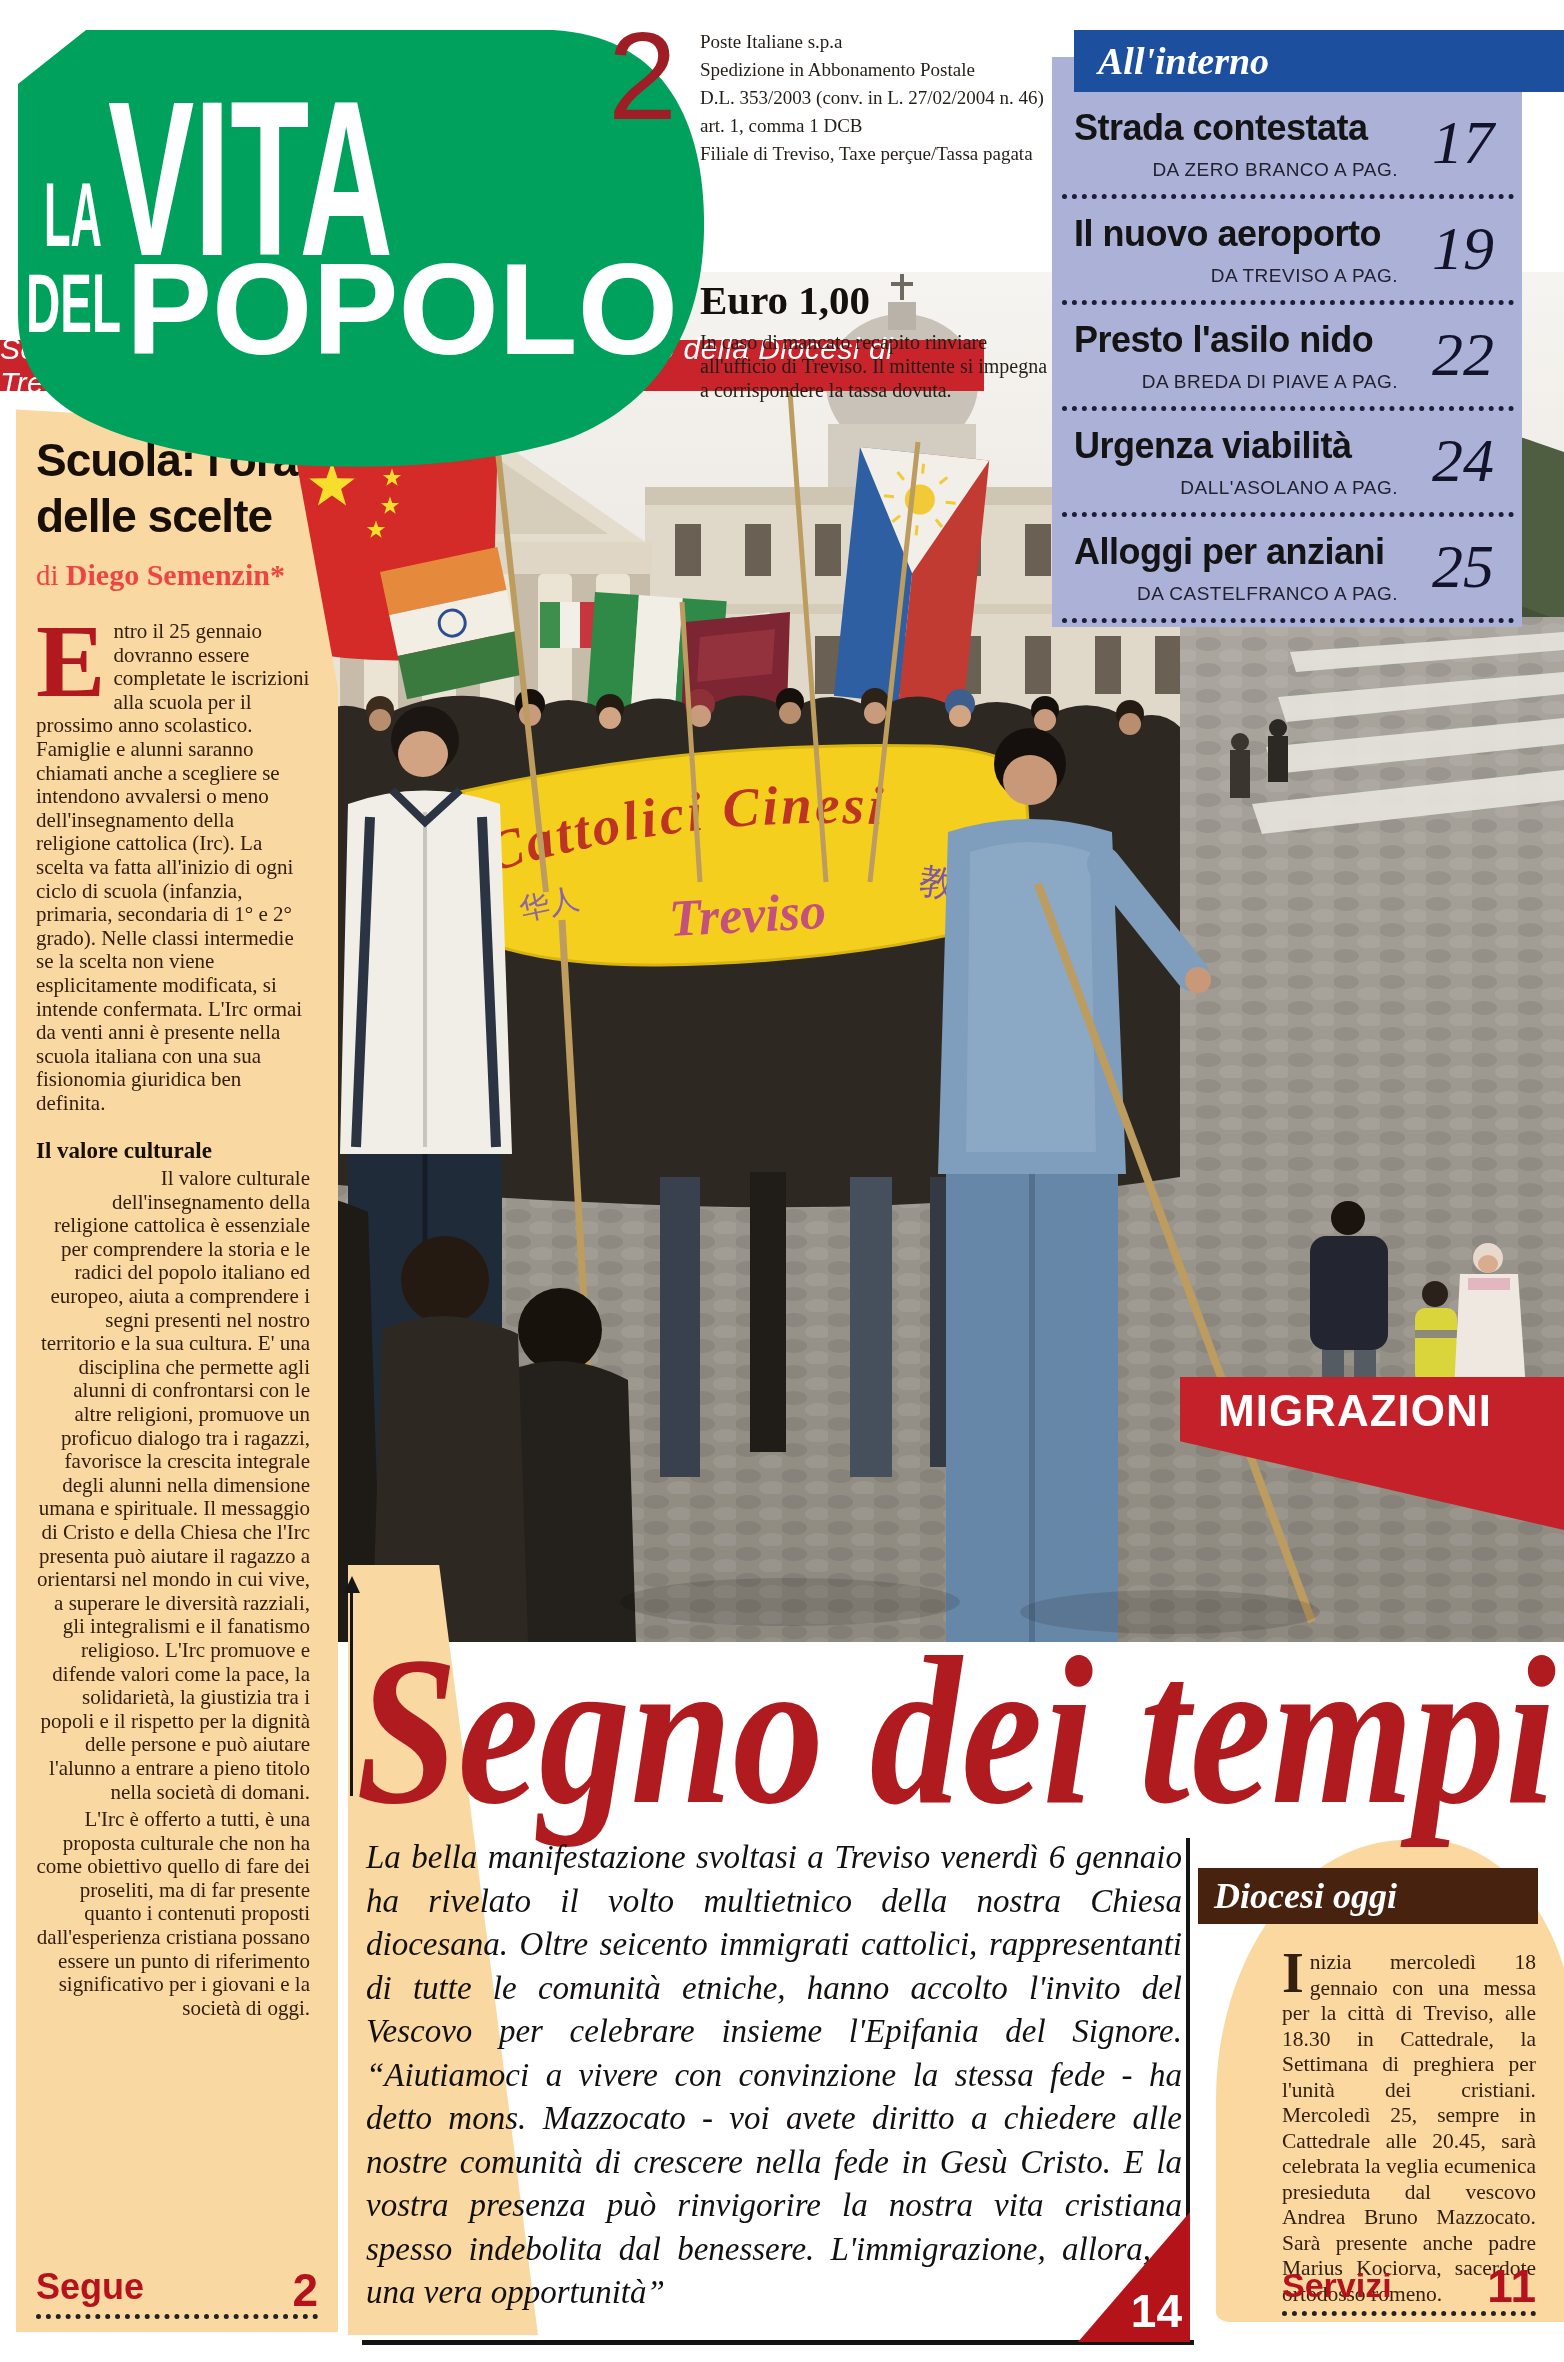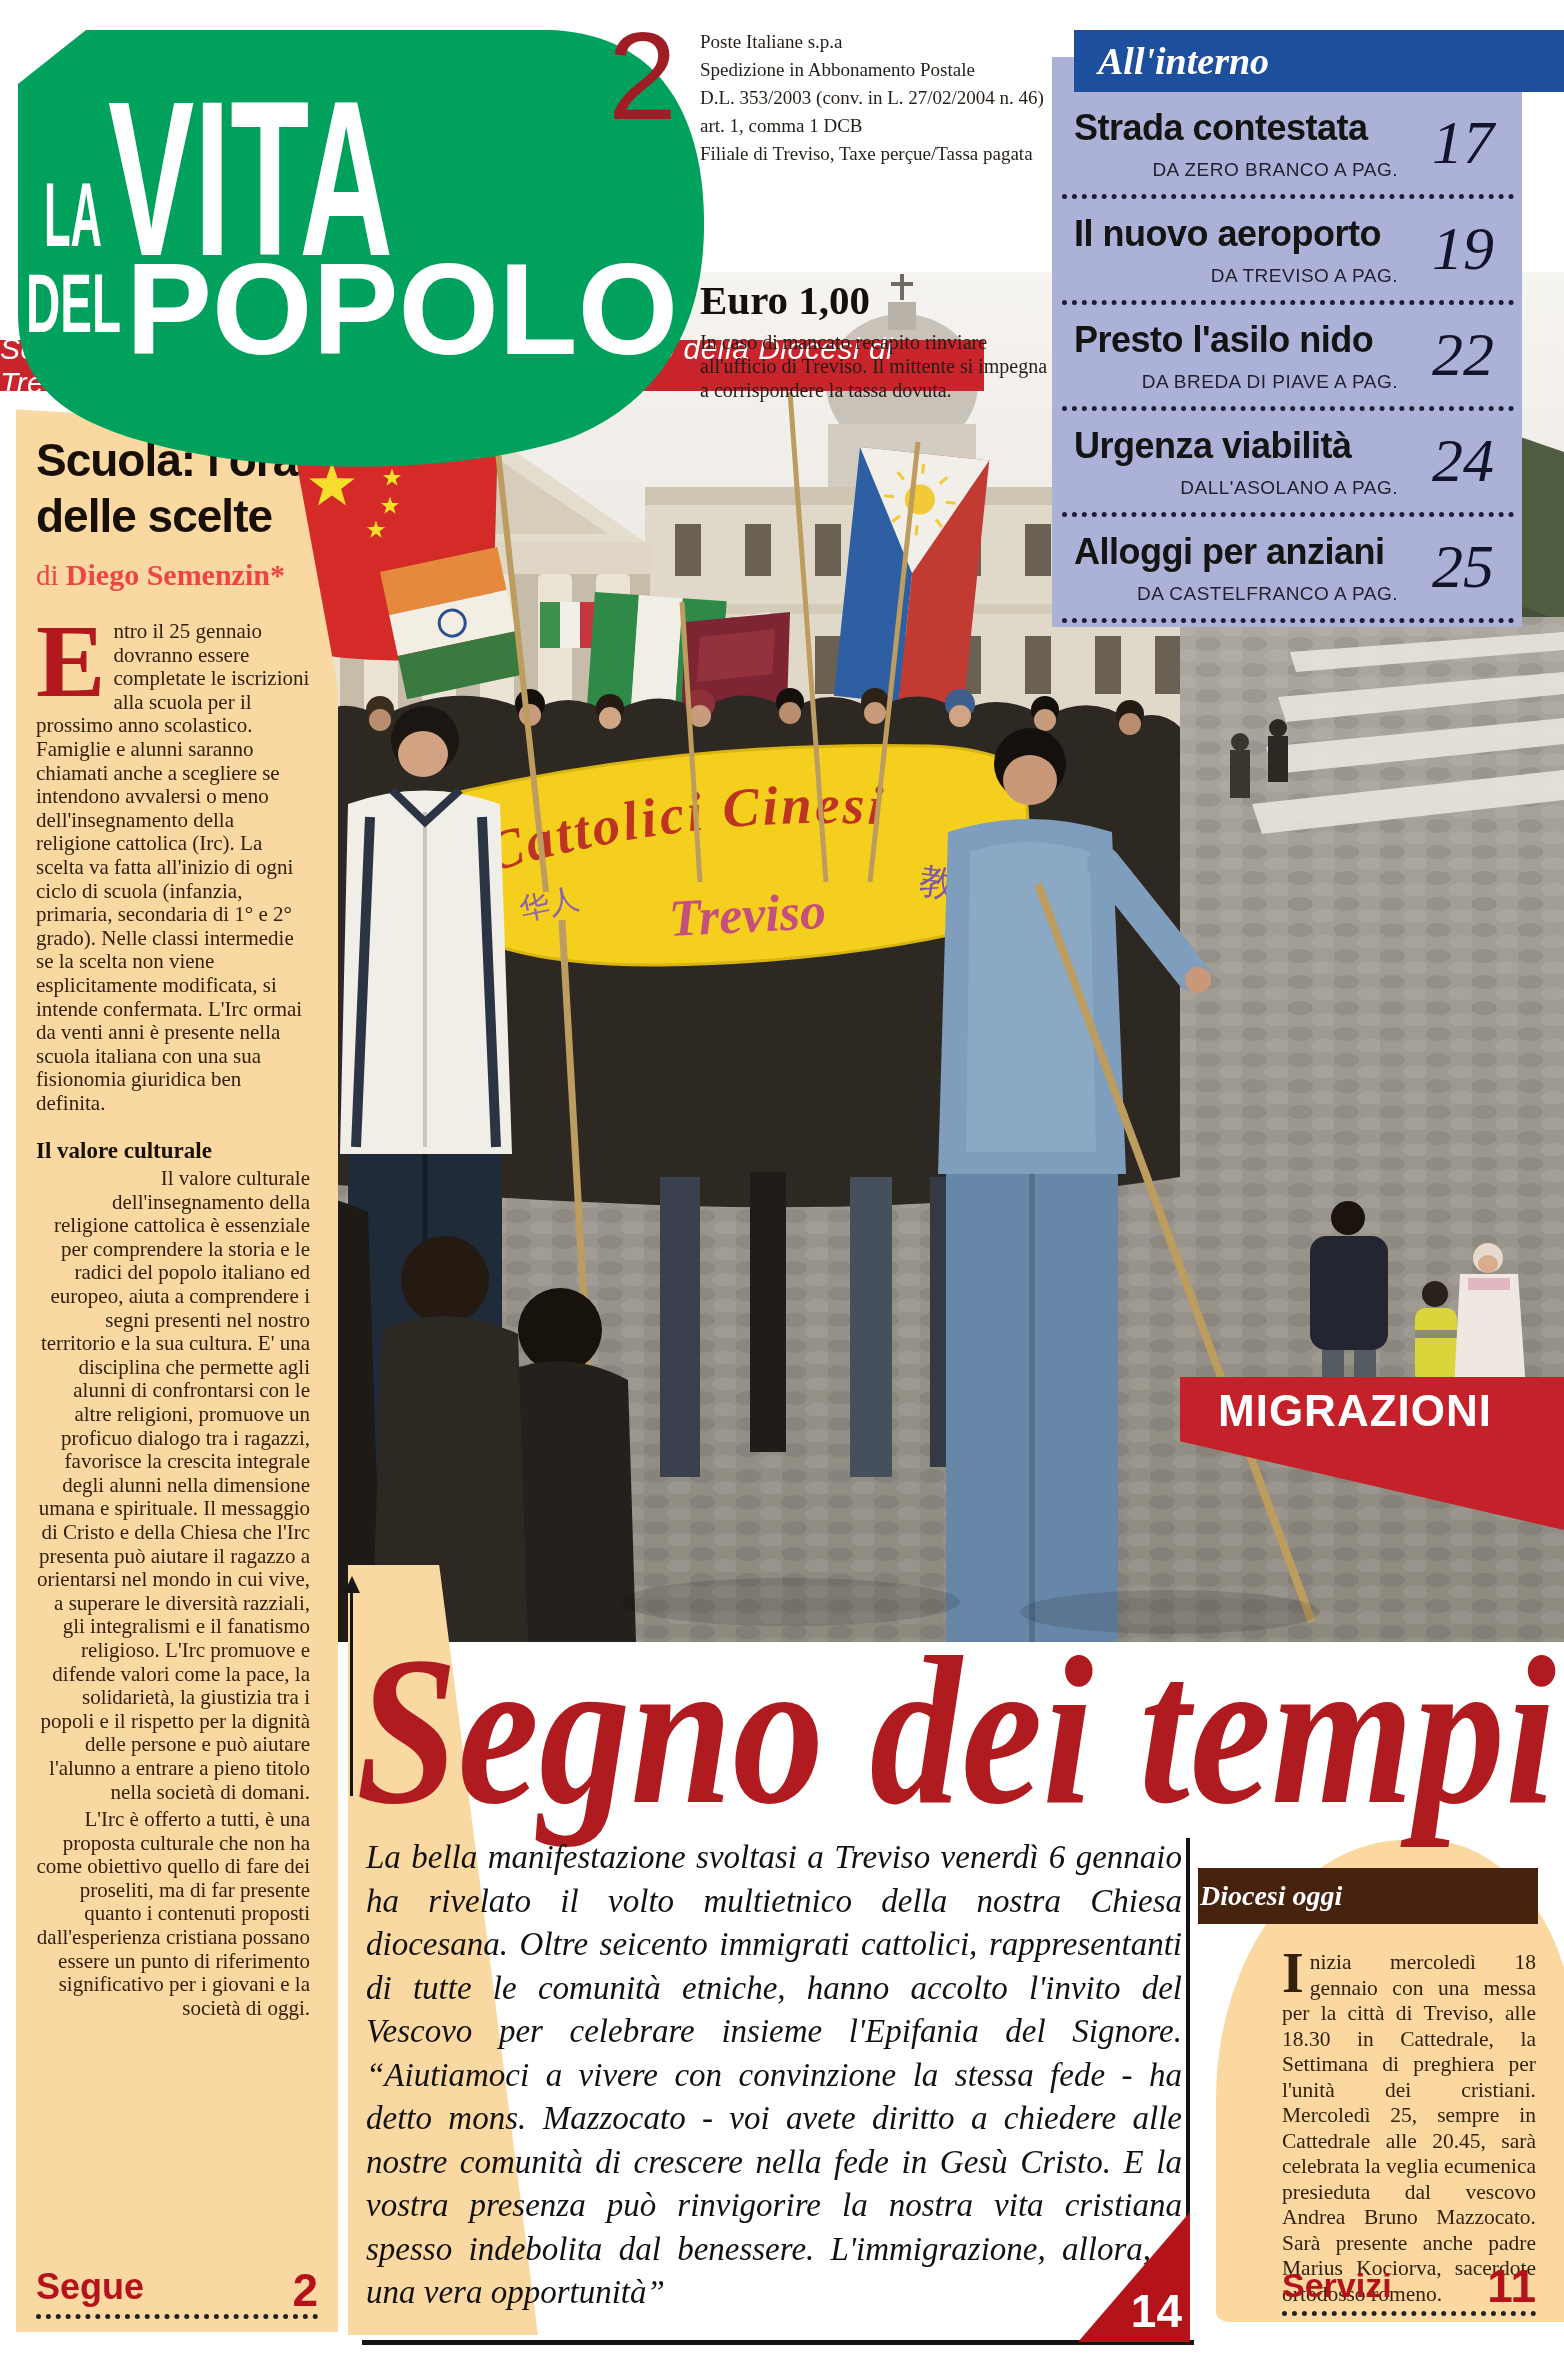--- a/index.html
+++ b/index.html
@@ -84,21 +84,21 @@
           clip-path:polygon(0 0,100% 0,100% 100%,0 42%);}
   .kicker span{display:block;padding:9px 0 0 38px;color:#fff;font-weight:bold;
                font-size:44px;letter-spacing:1px;}
 
   
   .dio-blob{left:1216px;top:1840px;width:360px;height:482px;background:#FBD8A0;z-index:2;
             border-radius:190px 150px 0 14px / 260px 210px 0 10px;}
   .dio-bar{left:1198px;top:1868px;width:340px;height:56px;background:#47220F;z-index:4;
            display:flex;align-items:center;}
   .dio-bar span{color:#fff;font-family:"Liberation Serif",serif;font-style:italic;
-                font-weight:bold;font-size:28px;padding-left:2px;}
+                font-weight:bold;font-size:36px;padding-left:16px;}
   .dio-body{left:1282px;top:1950px;width:254px;z-index:3;font-family:"Liberation Serif",serif;
             font-size:21.5px;line-height:25.5px;color:#33200F;text-align:justify;}
   .dio-body .dropcap{float:left;font-weight:bold;color:#33200F;font-size:56px;
                      line-height:46px;padding-right:6px;}
   .servizi-row{left:1282px;top:2266px;width:254px;z-index:3;display:flex;align-items:center;
                justify-content:space-between;border-bottom:5px dotted #222;padding-bottom:6px;}
   .servizi-label{color:#B5121B;font-weight:bold;font-size:34px;}
   .servizi-num{color:#B5121B;font-weight:bold;font-size:46px;line-height:34px;}
 </style>
 </head>

